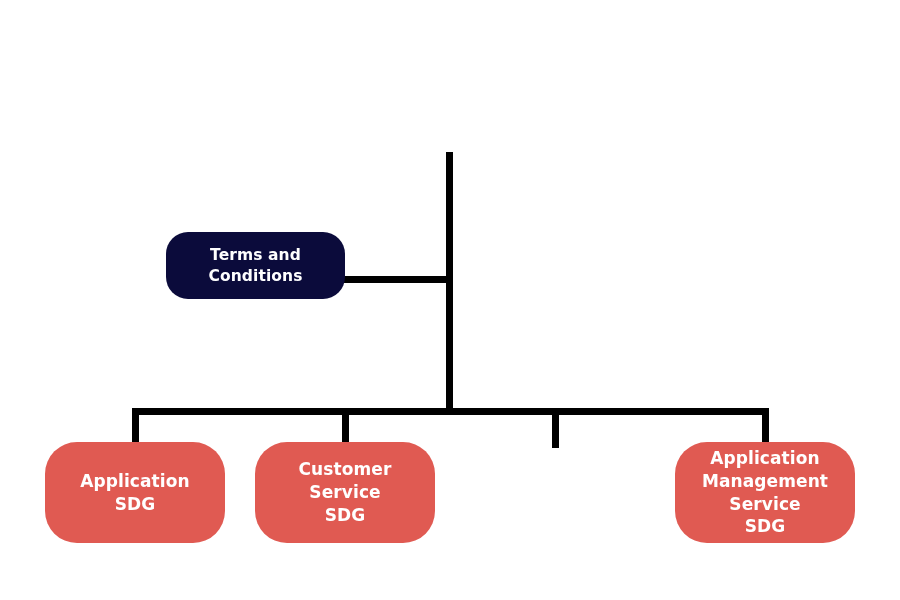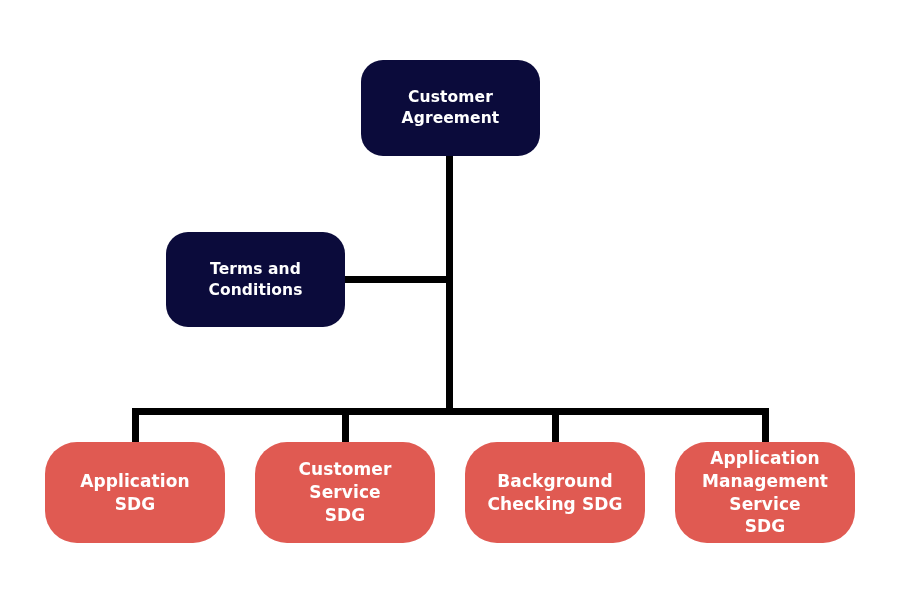--- a/index.html
+++ b/index.html
@@ -42,21 +42,21 @@
     left: 361px;
     top: 60px;
     width: 179px;
     height: 96px;
     font-size: 15.5px;
   }
   .node-branch {
     left: 166px;
     top: 232px;
     width: 179px;
-    height: 95px;
+    height: 67px;
     font-size: 15.5px;
   }
   .node-leaf {
     top: 442px;
     width: 180px;
     height: 101px;
     font-size: 17px;
     border-radius: 32px;
   }
   .leaf-0 { left: 45px; }
@@ -107,44 +107,36 @@
 <div id="canvas" style="background: rgb(255, 255, 255);">
 
   <div class="connector conn-trunk" style="background: rgb(0, 0, 0);"></div>
   <div class="connector conn-terms" style="background: rgb(0, 0, 0);"></div>
   <div class="connector conn-bus" style="background: rgb(0, 0, 0);"></div>
   <div class="connector conn-drop drop-0" style="background: rgb(0, 0, 0);"></div>
   <div class="connector conn-drop drop-1" style="background: rgb(0, 0, 0);"></div>
   <div class="connector conn-drop drop-2" style="background: rgb(0, 0, 0);"></div>
   <div class="connector conn-drop drop-3" style="background: rgb(0, 0, 0);"></div>
 
-  <div class="node node-root" style="background: rgb(11, 11, 59); color: rgb(255, 255, 255);">
-    <span class="node-label">Customer
-Agreement</span>
-  </div>
 
   <div class="node node-branch" style="background: rgb(11, 11, 59); color: rgb(255, 255, 255);">
     <span class="node-label">Terms and
 Conditions</span>
   </div>
 
   <div class="node node-leaf leaf-0" style="background: rgb(224, 90, 82); color: rgb(255, 255, 255);">
     <span class="node-label">Application
 SDG</span>
   </div>
 
   <div class="node node-leaf leaf-1" style="background: rgb(224, 90, 82); color: rgb(255, 255, 255);">
     <span class="node-label">Customer Service
 SDG</span>
   </div>
 
-  <div class="node node-leaf leaf-2" style="background: rgb(224, 90, 82); color: rgb(255, 255, 255);">
-    <span class="node-label">Background
-Checking SDG</span>
-  </div>
 
   <div class="node node-leaf leaf-3" style="background: rgb(224, 90, 82); color: rgb(255, 255, 255);">
     <span class="node-label">Application
 Management Service
 SDG</span>
   </div>
 
 </div>
 
 </body></html>

